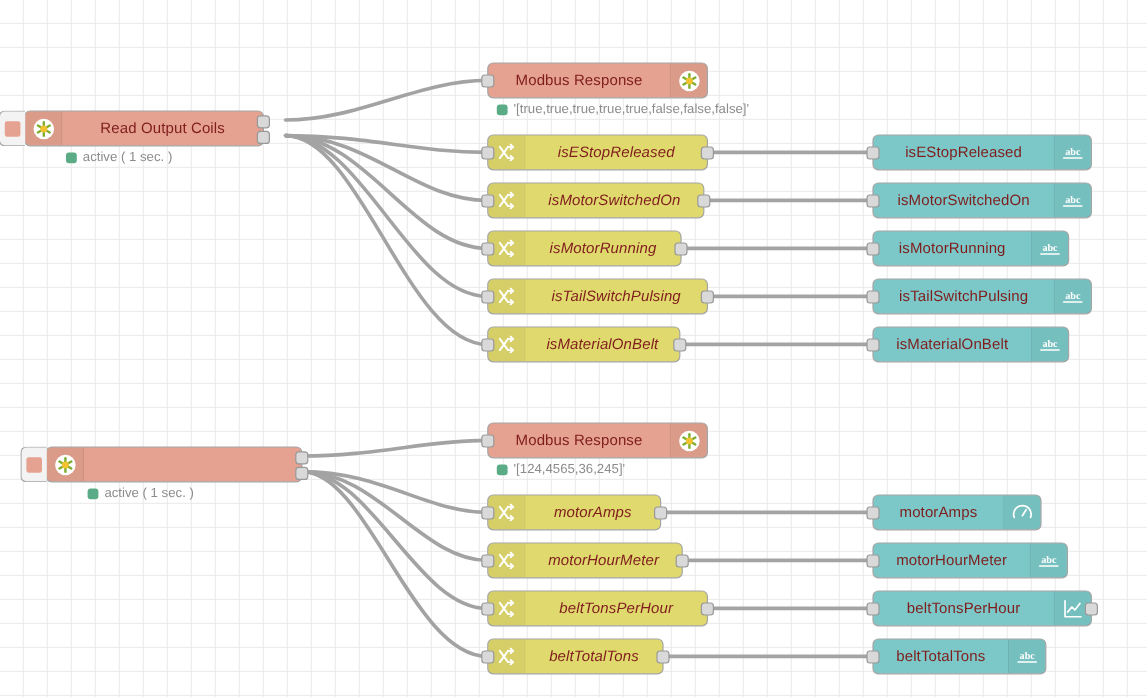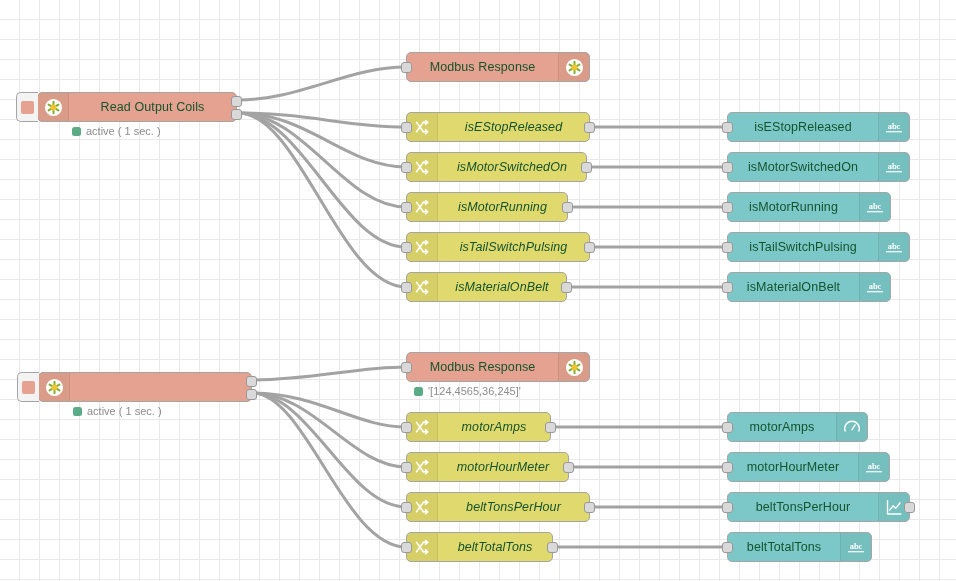--- a/index.html
+++ b/index.html
@@ -27,21 +27,21 @@
     border-radius:5px;
     display:flex;align-items:center;
     box-shadow:0 0 0 0 rgba(0,0,0,0);
     overflow:visible;
   }
   .node .body{
     flex:1;display:flex;align-items:center;justify-content:center;
     height:100%;overflow:hidden;
   }
   .label{
-    font-size:12.5px;color:#14532d;white-space:nowrap;
+    font-size:12.5px;color:#7f1d1d;white-space:nowrap;
     padding:0 8px;letter-spacing:0.1px;
   }
   .label.ital{font-style:italic;}
 
   
   .icontray{
     width:30px;height:100%;
     display:flex;align-items:center;justify-content:center;
     background:rgba(0,0,0,0.045);
     flex:0 0 30px;
@@ -116,21 +116,21 @@
       <path d="M252,393 C310,393 348,507 406,507"></path>
       <path d="M252,393 C306,393 344,547 406,547"></path>
 
       <path d="M551,427 L727,427"></path>
       <path d="M569,467 L727,467"></path>
       <path d="M590,507 L727,507"></path>
       <path d="M553,547 L727,547"></path>
     </g>
   </svg>
 
-  <div class="node n-modbus" style="left:37px;top:92px;width:200px;">
+  <div class="node n-modbus" style="left:20px;top:92px;width:200px;">
     <div class="injbtn">
         <i></i>
       </div>
     <div class="icontray left">
       <svg class="ico" width="19" height="19" viewBox="0 0 20 20">
         <circle cx="10" cy="10" r="9" fill="#ffffff"></circle>
         <g stroke="#7fae2e" stroke-width="2.1" stroke-linecap="round">
           <line x1="10" y1="4" x2="10" y2="16"></line>
           <line x1="4.8" y1="7" x2="15.2" y2="13"></line>
           <line x1="4.8" y1="13" x2="15.2" y2="7"></line>
@@ -158,20 +158,24 @@
       <svg class="ico" width="19" height="19" viewBox="0 0 20 20">
         <circle cx="10" cy="10" r="9" fill="#ffffff"></circle>
         <g stroke="#7fae2e" stroke-width="2.1" stroke-linecap="round">
           <line x1="10" y1="4" x2="10" y2="16"></line>
           <line x1="4.8" y1="7" x2="15.2" y2="13"></line>
           <line x1="4.8" y1="13" x2="15.2" y2="7"></line>
         </g>
         <circle cx="10" cy="10" r="3.1" fill="#f2c230"></circle>
       </svg>
     </div>
+    <div class="status" style="left:7px;">
+      <span class="dot"></span>
+      <span class="txt">'[true,true,true,true,true,false,false,false]'</span>
+    </div>
   </div>
 
   <div class="node n-change" style="left:406px;top:112px;width:184px;">
     <div class="port in" style="top:9px;"></div>
     <div class="icontray left">
       <svg class="ico" width="17" height="17" viewBox="0 0 20 20" fill="none" stroke="#ffffff" stroke-width="1.9" stroke-linecap="round" stroke-linejoin="round">
         <path d="M3 4 L11 15"></path>
           <path d="M3 15 L11 4"></path>
         <path d="M11 4 L16 4"></path>
           <path d="M13.6 1.8 L16 4 L13.6 6.2"></path>

